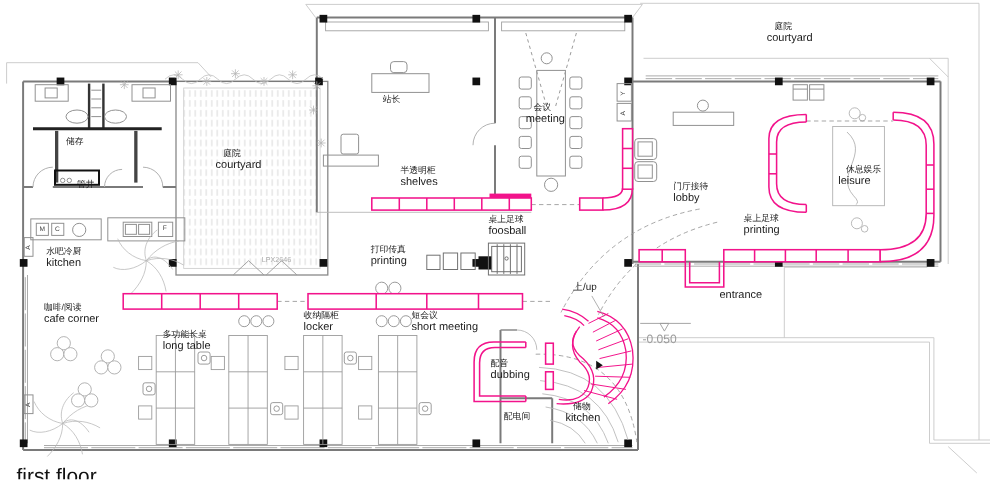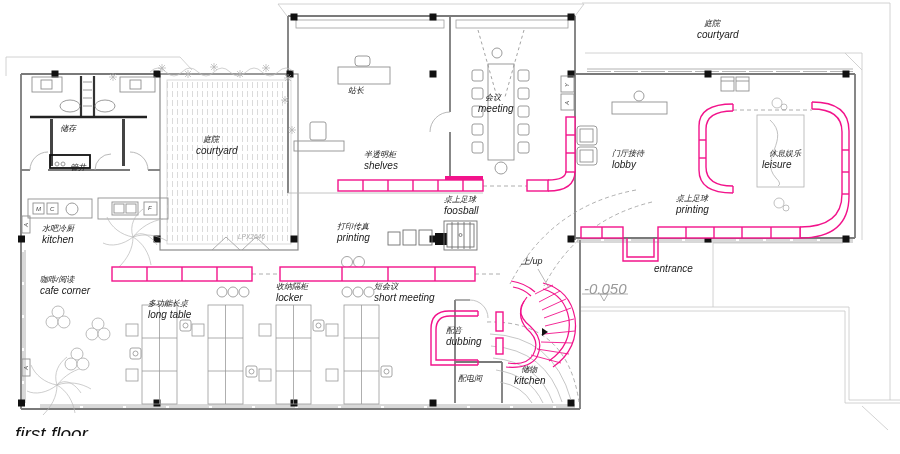--- a/index.html
+++ b/index.html
@@ -1,25 +1,25 @@
 <!DOCTYPE html>
 <html style="--color-accent: #F2138B; --color-wall: #7a7a7a; --color-light: #c4c4c4; --color-furn: #909090; --color-ink: #1a1a1a;"><head>
 <meta charset="utf-8">
 <style>
   html,body{margin:0;padding:0;background:#fff;}
   #stage{position:relative;width:900px;height:436px;background:#fff;overflow:hidden;
-         font-family:"Liberation Sans","DejaVu Sans",sans-serif;font-style:italic;}
+         font-family:"Liberation Sans","DejaVu Sans",sans-serif;}
   #plan-svg{position:absolute;left:0;top:0;}
   .lbl{position:absolute;color:#1a1a1a;line-height:1.12;white-space:nowrap;}
   .zh{display:block;font-size:8px;}
   .en{display:block;font-size:10px;}
   .ind .zh{margin-left:7px;}
   .tag{position:absolute;font-size:6px;color:#444;line-height:1;}
   .rot{transform:rotate(-90deg);transform-origin:center;}
-  .graytxt{position:absolute;color:#9a9a9a;font-size:15px;line-height:1;}
+  .graytxt{position:absolute;color:#9a9a9a;font-size:11px;line-height:1;margin-top:23px;}
   .tiny{position:absolute;color:#ababab;font-size:6.5px;line-height:1;}
   .footer-en{position:absolute;font-size:19px;color:#111;}
   .footer-zh{position:absolute;font-size:10px;color:#111;}
   .bottom-rule{position:absolute;left:0;top:450px;width:900px;border-top:1px solid #9a9a9a;}
 </style>
 </head>
 <body>
 
 <div id="stage">
 
@@ -450,21 +450,21 @@
 <div class="lbl" style="left:60px;top:125px">
   <span class="zh">储存</span>
 </div>
 <div class="lbl" style="left:70px;top:164px">
   <span class="zh">管井</span>
 </div>
 <div class="lbl" style="left:364px;top:151px">
   <span class="zh">半透明柜</span>
   <span class="en">shelves</span>
 </div>
-<div class="lbl" style="left:612px;top:150px">
+<div class="lbl" style="left:612px;top:166px">
   <span class="zh">门厅接待</span>
   <span class="en">lobby</span>
 </div>
 <div class="lbl ind" style="left:762px;top:150px">
   <span class="zh">休息娱乐</span>
   <span class="en">leisure</span>
 </div>
 <div class="lbl" style="left:444px;top:196px">
   <span class="zh">桌上足球</span>
   <span class="en">foosball</span>

